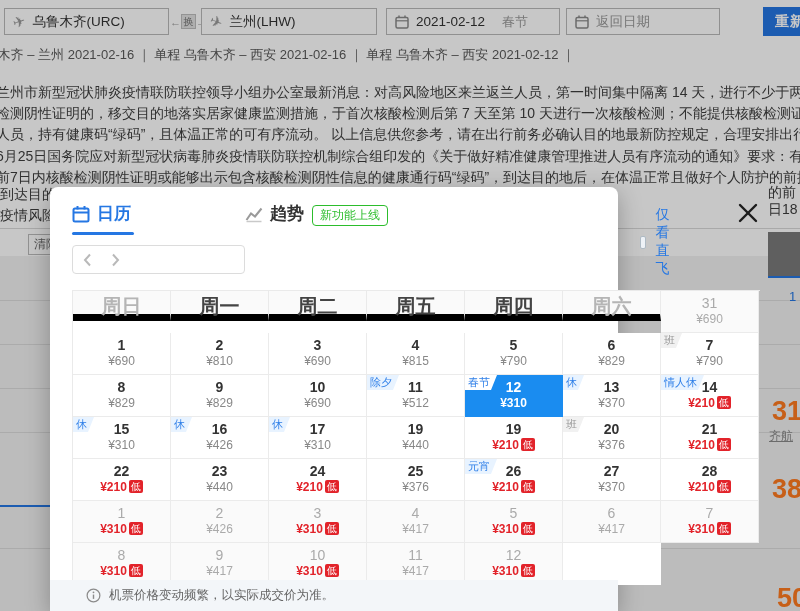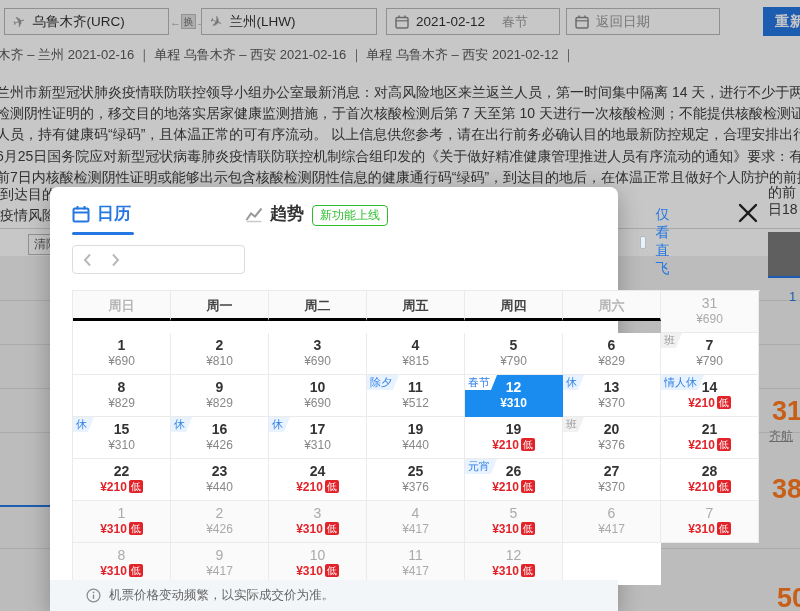--- a/index.html
+++ b/index.html
@@ -78,22 +78,22 @@
   .close-x{position:absolute;left:685px;top:13px;width:26px;height:26px;cursor:pointer;}
 
   .month-nav{position:absolute;left:22px;top:58px;width:173px;height:29px;border:1px solid #dcdcdc;
        border-radius:4px;display:flex;align-items:center;}
   .chev{width:28px;height:100%;display:flex;align-items:center;justify-content:center;cursor:pointer;}
   .month-label{flex:1;text-align:center;font-size:15px;font-weight:bold;color:#333;white-space:nowrap;}
   .month-label .m{color:var(--accent-blue);margin-left:5px;}
 
   .grid{position:absolute;left:22px;top:103px;width:688px;display:grid;
        grid-template-columns:repeat(7,98px);border-top:1px solid #eaeaea;border-left:1px solid #eaeaea;}
-  .wd{height:30px;line-height:30px;text-align:center;font-size:13px;font-weight:bold;color:#444;
-       background:#fafafa;border-right:1px solid #eaeaea;border-bottom:3px solid #000000;}
+  .wd{height:30px;line-height:30px;text-align:center;font-size:20px;font-weight:bold;color:#444;
+       background:#fafafa;border-right:1px solid #eaeaea;border-bottom:7px solid #000000;}
   .wd.wkend{color:#b5b5b5;}
   .cell{height:42px;background:#fff;border-right:1px solid #ebebeb;border-bottom:1px solid #ebebeb;
        position:relative;text-align:center;cursor:pointer;}
   .cell.prev,.cell.next{background:#fafafa;}
   .cell.sel{background:var(--selected-blue);border-color:var(--selected-blue);}
   .cell.empty{background:#fff;border:none;cursor:default;}
   .dnum{margin-top:4px;font-size:14px;font-weight:bold;color:#333;line-height:17px;}
   .prev .dnum,.next .dnum{color:#aaa;font-weight:normal;}
   .sel .dnum{color:#fff;}
   .price{font-size:12px;color:#888;line-height:15px;}

